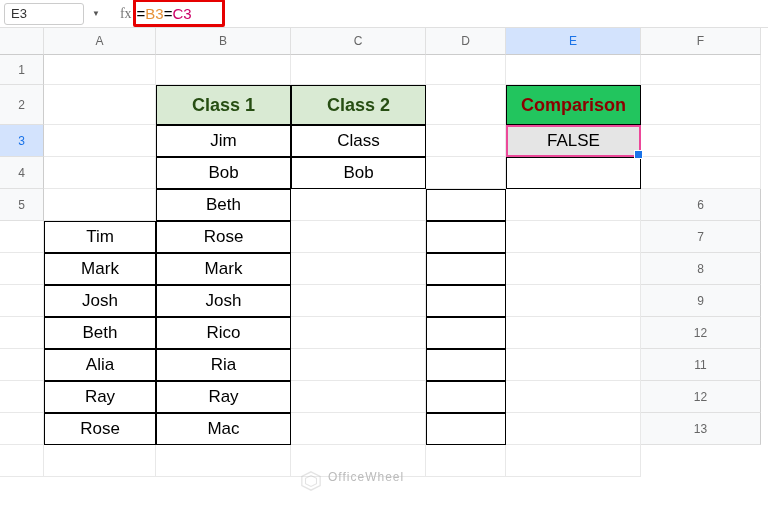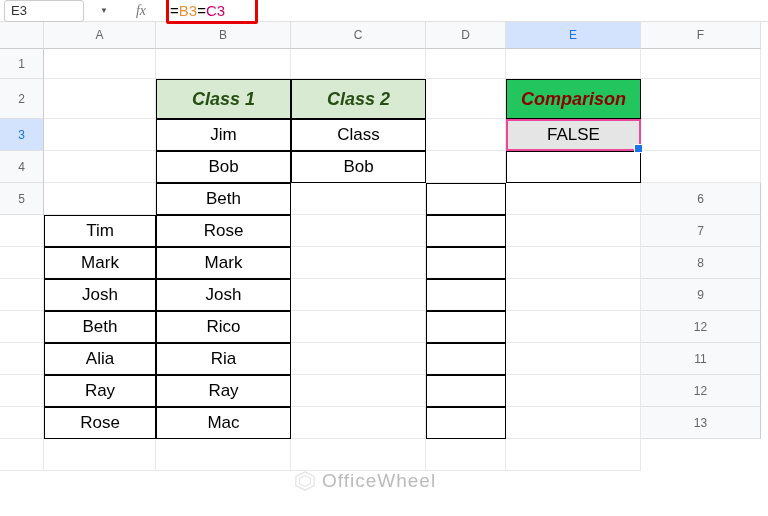--- a/index.html
+++ b/index.html
@@ -1,37 +1,37 @@
 <!DOCTYPE html>
 <html><head>
 <meta charset="utf-8">
 <style>
 * { margin:0; padding:0; box-sizing:border-box; }
 body { font-family:Arial,sans-serif; background:#fff; width:768px; height:516px; overflow:hidden; position:relative; }
-.name-box-row { display:flex; align-items:center; height:22px; border-bottom:1px solid #e0e0e0; padding-left:4px;gap:8px; }
+.name-box-row { display:flex; align-items:center; height:28px; border-bottom:1px solid #e0e0e0; padding-left:4px; }
 .name-box { width:80px; height:22px; display:flex; align-items:center; padding:0 6px; font-size:13px; border:1px solid #ccc; border-radius:3px; color:#333; }
 .dd { font-size:8px; color:#555; margin-left:8px; margin-right:20px; }
-.fx { font-style:italic; font-family:'Times New Roman',serif; color:#777; font-size:14px; margin-right:16px; }
+.fx { font-family:'Times New Roman',serif; color:#777; font-size:14px; margin-right:5px; }
 .formula-bar { flex:1; display:flex; align-items:center; font-size:15px; position:relative; }
 .fbox { position:absolute; left:-4px; top:-6px; width:92px; height:28px; border:3px solid #e60000; border-radius:2px; }
 .fpart { white-space:pre; }
 .eq1{color:#000}.rB{color:#e69138}.rC{color:#cc0066}
 .sheet { display:grid; grid-template-columns:44px 112px 135px 135px 80px 135px 120px; border-collapse:collapse; }
 .colhdr { height:27px; background:#f8f9fa; border-right:1px solid #e0e0e0; border-bottom:1px solid #ccc; display:flex; align-items:center; justify-content:center; font-size:12px; color:#666; }
 .colhdr.sel{background:#d3e3fd;color:#1a73e8;font-weight:500}
 .rowhdr { background:#f8f9fa; border-right:1px solid #ccc; border-bottom:1px solid #e0e0e0; display:flex; align-items:center; justify-content:center; font-size:12px; color:#666; }
 .rowhdr.sel{background:#d3e3fd;color:#1a73e8;font-weight:500}
 .cell { height:32px; border-right:1px solid #e8e8e8; border-bottom:1px solid #e8e8e8; }
 .r1{height:30px}.r2{height:40px}.rest{height:32px}
-.tbl-th { background:#d9ead3; border:1.5px solid #000; font-weight:bold; font-size:18px; display:flex; align-items:center; justify-content:center; color:#274e13;font-style:italic; }
+.tbl-th { background:#d9ead3; border:1.5px solid #000; font-weight:bold; font-size:18px; display:flex; align-items:center; justify-content:center; color:#274e13; }
 .tbl-th.pink{background:#22c55e;color:#8b0000}
 .tbl-td { border:1.5px solid #000; font-size:17px; display:flex; align-items:center; justify-content:center; color:#000; background:#fff; }
 .sel-cell { border:2px solid #ec4899; position:relative; background:#e5e5e5; font-size:17px; display:flex; align-items:center; justify-content:center; }
 .sel-cell::after{content:'';position:absolute;right:-4px;bottom:-4px;width:7px;height:7px;background:#1a73e8;border:1px solid #fff}
-.watermark{position:absolute;bottom:24px;left:294px;display:flex;align-items:flex-end;color:#bbb;font-size:19px;letter-spacing:1px}
+.watermark{position:absolute;bottom:24px;left:300px;display:flex;align-items:flex-start;color:#bbb;font-size:12px;letter-spacing:1px}
 .wm-ico{width:22px;height:22px;margin-right:6px;opacity:.4}
 </style>
 </head>
 <body>
 
 <div class="name-box-row">
   <div class="name-box">E3</div>
   <span class="dd">▼</span>
   <span class="fx">fx</span>
   <div class="formula-bar">

